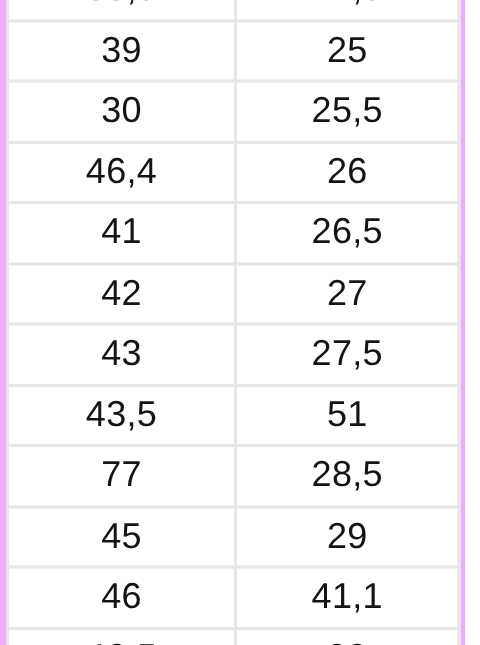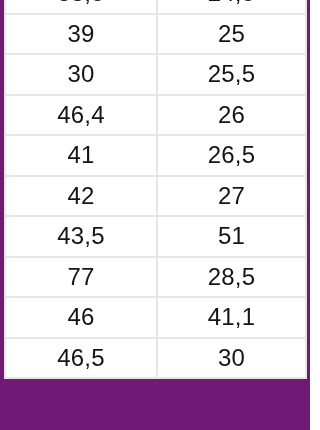--- a/index.html
+++ b/index.html
@@ -12,21 +12,21 @@
     overflow: hidden;
     background: #ffffff;
     font-family: "Liberation Sans", sans-serif;
   }
 
   #size-table-viewport {
     position: relative;
     width: 310px;
     height: 430px;
     overflow: hidden;
-    background: #701a75;
+    background: #f0abfc;
   }
 
   
   #size-table-scroller {
     position: absolute;
     left: 0;
     top: -28px;      
     width: 310px;
   }
 
@@ -95,26 +95,34 @@
           </tr>
           <tr>
             <td class="cell-eu">41</td>
             <td class="cell-cm">26,5</td>
           </tr>
           <tr>
             <td class="cell-eu">42</td>
             <td class="cell-cm">27</td>
           </tr>
           <tr>
+            <td class="cell-eu">43</td>
+            <td class="cell-cm">27,5</td>
+          </tr>
+          <tr>
             <td class="cell-eu">43,5</td>
             <td class="cell-cm">51</td>
           </tr>
           <tr>
             <td class="cell-eu">77</td>
             <td class="cell-cm">28,5</td>
+          </tr>
+          <tr>
+            <td class="cell-eu">45</td>
+            <td class="cell-cm">29</td>
           </tr>
           <tr>
             <td class="cell-eu">46</td>
             <td class="cell-cm">41,1</td>
           </tr>
           <tr>
             <td class="cell-eu">46,5</td>
             <td class="cell-cm">30</td>
           </tr>
         </tbody>

